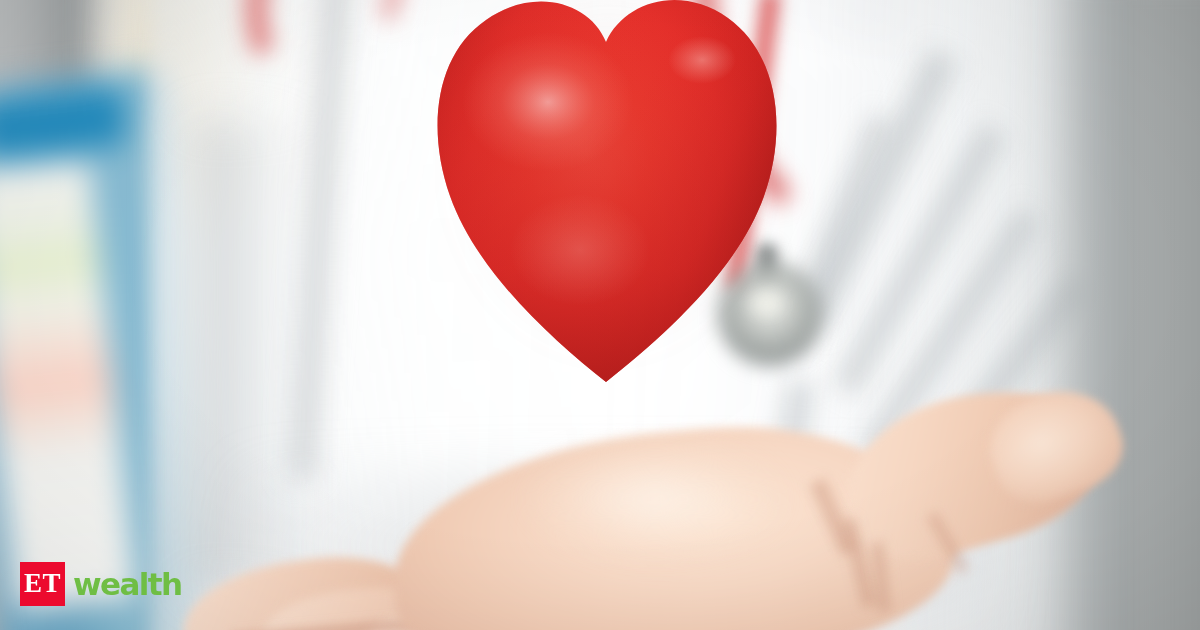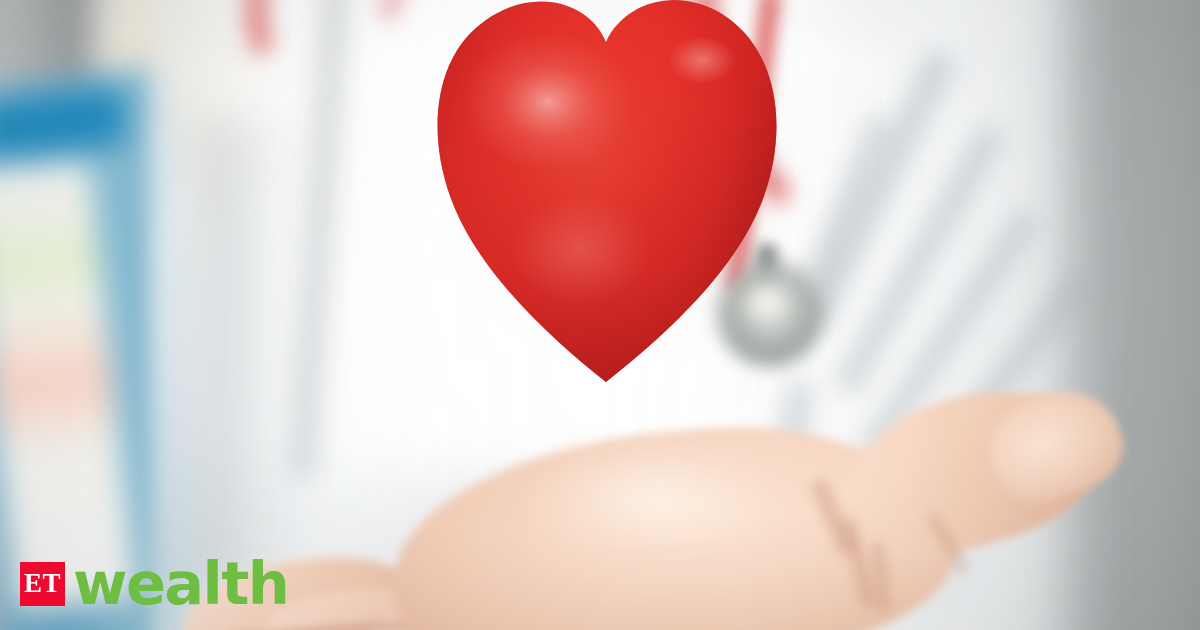--- a/index.html
+++ b/index.html
@@ -346,21 +346,21 @@
     font-size:27px;
     line-height:1;
     color:#ffffff;
     letter-spacing:.5px;
     padding-bottom:1px;
   }
   .logo-word{
     margin-left:8px;
     font-family:"DejaVu Sans", sans-serif;
     font-weight:700;
-    font-size:59px;
+    font-size:31px;
     line-height:44px;
     color:#6fbe44;
     letter-spacing:-1.6px;
   }
 
   
   .vignette{
     position:absolute;inset:0;
     background:radial-gradient(ellipse at 50% 45%,rgba(0,0,0,0) 52%,rgba(0,0,0,.035) 78%,rgba(0,0,0,.085) 100%);
     pointer-events:none;

